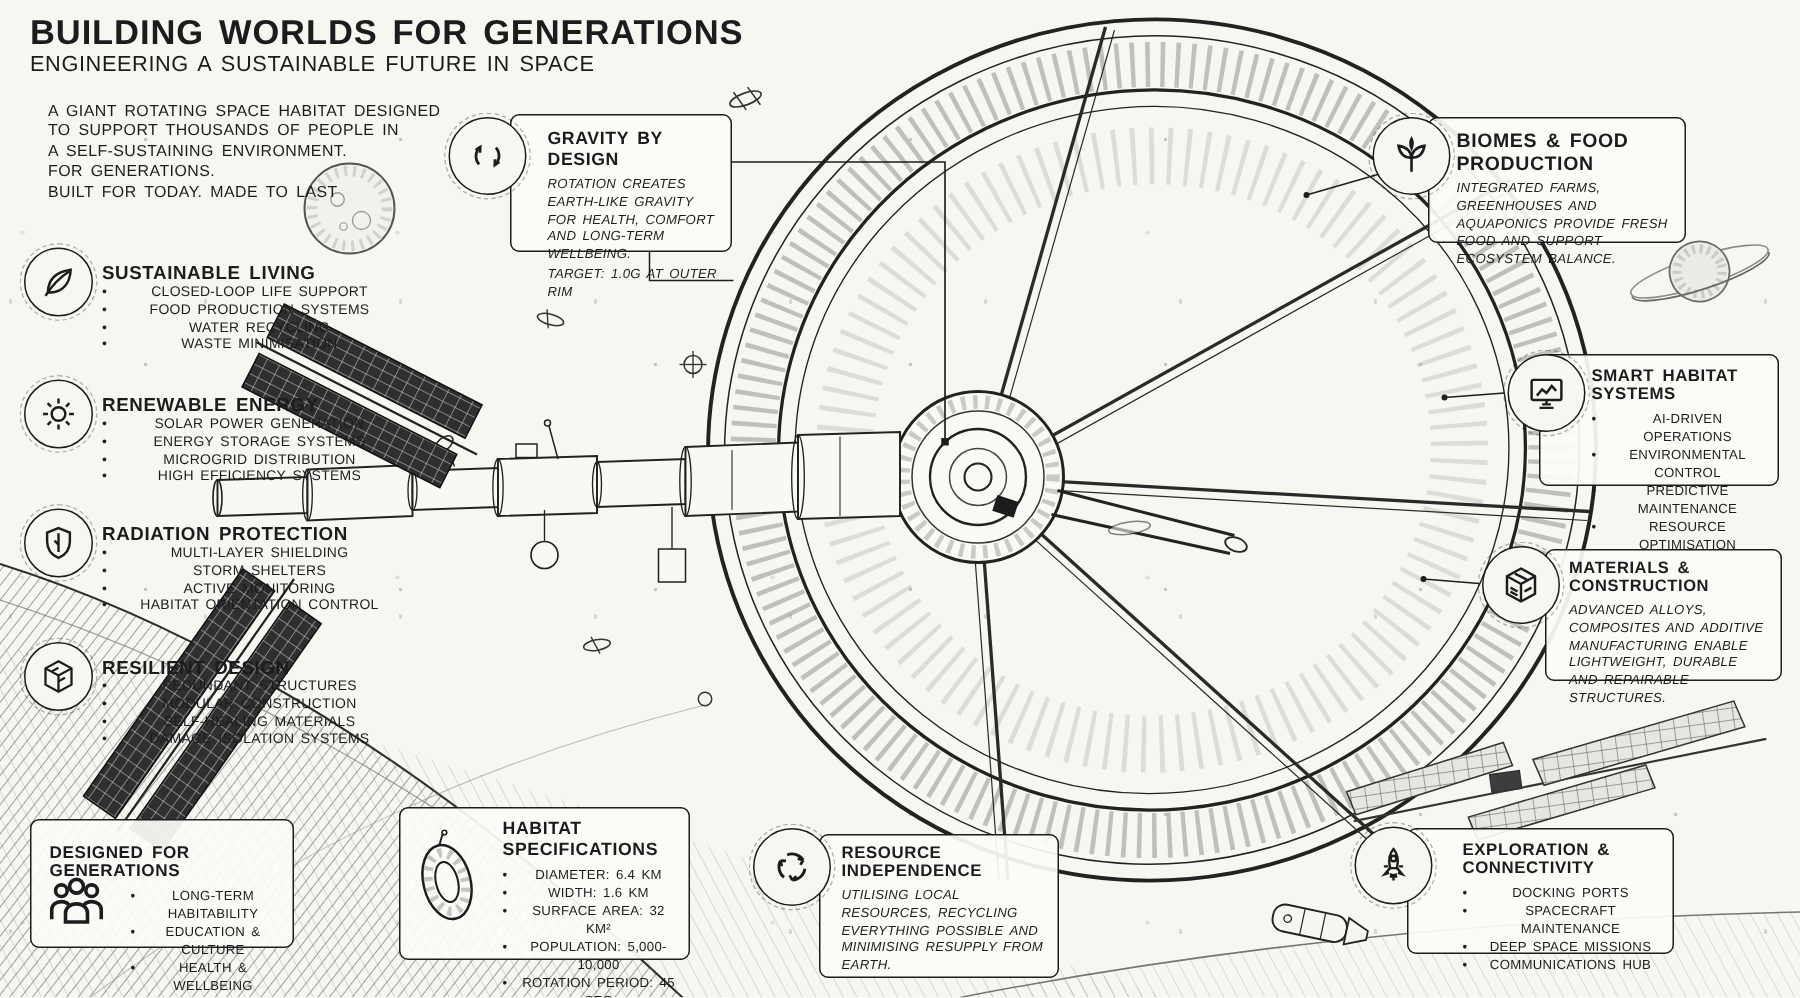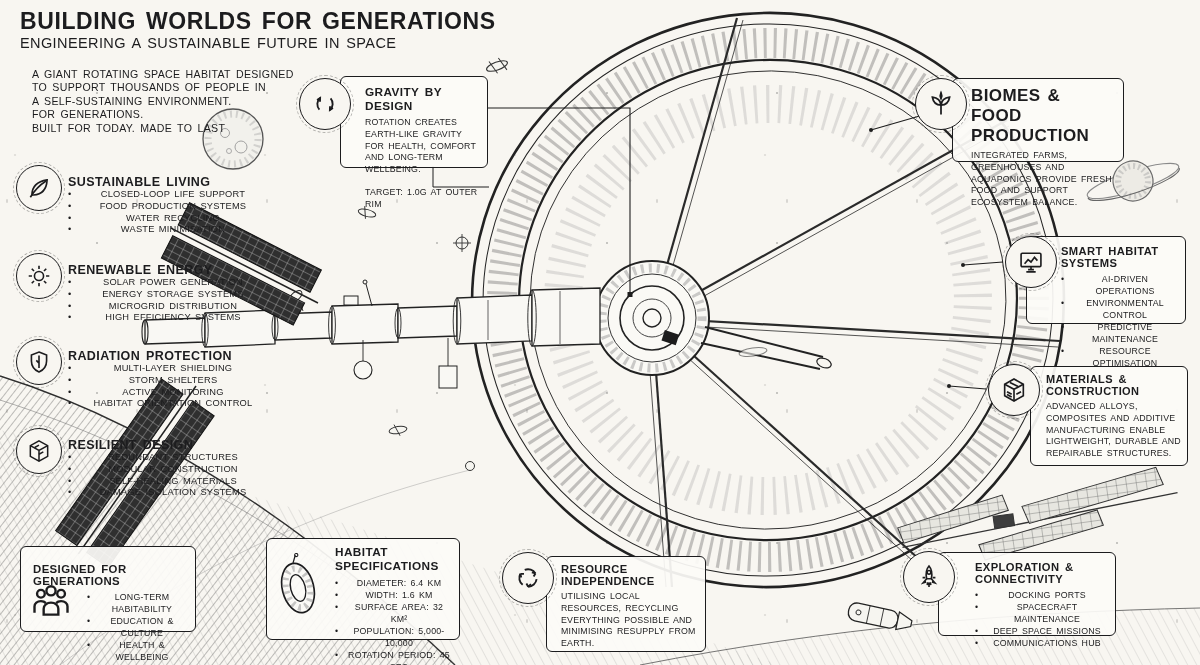--- a/index.html
+++ b/index.html
@@ -27,21 +27,21 @@
   .badge.b52{width:52px;height:52px;}
   .lsec .badge{left:0;top:0;}
   .lbody{position:absolute;left:52px;top:0;width:200px;}
   .ltitle{margin-top:10px;font-size:12.5px;font-weight:700;letter-spacing:.4px;word-spacing:2px;}
   .bul{position:relative;padding-left:10px;font-size:9.3px;line-height:11.8px;letter-spacing:.2px;word-spacing:1.5px;text-align:center;}
   .bul::before{content:"•";position:absolute;left:0;top:0;}
   .lbody .bul:first-of-type{margin-top:5px;}
   
   .fbox{position:absolute;border:1.6px solid #1c1c1e;border-radius:6px;background:rgba(252,251,247,.93);box-sizing:border-box;}
   .btitle{font-size:11.8px;font-weight:700;letter-spacing:.4px;word-spacing:2px;}
-  .bbody{font-size:8.8px;line-height:11.8px;letter-spacing:.2px;word-spacing:1.5px;margin-top:4px;}
+  .bbody{font-size:8.8px;line-height:11.8px;letter-spacing:.2px;word-spacing:1.5px;margin-top:4px;font-style:italic;}
   .fbox .bul{font-size:8.8px;line-height:12px;}
   .iconsvg{display:block;}
 </style>
 </head>
 <body>
 
 <div class="stage">
 
 <svg class="art" viewBox="0 0 1200 665" aria-hidden="true">
   <defs>
@@ -329,21 +329,21 @@
     <div class="bul">SURFACE AREA: 32 KM²</div>
     <div class="bul">POPULATION: 5,000-10,000</div>
     <div class="bul">ROTATION PERIOD: 45 SEC</div>
 
   </div>
 </div>
 
 <div class="fbox" style="left:340px;top:76px;width:148px;height:92px;padding:8px 8px 6px 24px">
   <div class="btitle">GRAVITY BY DESIGN</div>
   <div class="bbody">ROTATION CREATES EARTH-LIKE GRAVITY FOR HEALTH, COMFORT AND LONG-TERM WELLBEING.</div>
-  <div class="bbody" style="margin-top:11px">TARGET: 1.0G AT OUTER RIM</div>
+  <div class="bbody" style="margin-top:1px">TARGET: 1.0G AT OUTER RIM</div>
 </div>
 <div class="badge b52 abs" style="left:299px;top:78px">
   <svg class="iconsvg" width="28" height="28" viewBox="0 0 24 24" fill="none" stroke="#1c1c1e" stroke-width="1.6">
     <path d="M7.2,16.8 A7,7 0 0 1 7.8,6.9"></path>
         <path d="M5.2,8.6 L7.8,6.9 L7.7,10.1"></path>
     <path d="M16.8,7.2 A7,7 0 0 1 16.2,17.1"></path>
         <path d="M18.8,15.4 L16.2,17.1 L16.3,13.9"></path>
       </svg>
 </div>
 
@@ -364,21 +364,21 @@
           </g>
       <g transform="rotate(240)">
             <path d="M-2.8,-6.9 A7.5,7.5 0 0 1 6.4,-3.9"></path>
             <path d="M6.4,-3.9 L3.3,-4.8 M6.4,-3.9 L4.8,-1.2"></path>
           </g>
     </g>
       </svg>
 </div>
 
 <div class="fbox" style="left:952px;top:78px;width:172px;height:84px;padding:7px 8px 6px 18px">
-  <div class="btitle" style="font-size:17px">BIOMES &amp; FOOD PRODUCTION</div>
+  <div class="btitle" style="font-size:13px">BIOMES &amp; FOOD PRODUCTION</div>
   <div class="bbody">INTEGRATED FARMS, GREENHOUSES AND AQUAPONICS PROVIDE FRESH FOOD AND SUPPORT ECOSYSTEM BALANCE.</div>
 </div>
 <div class="badge b52 abs" style="left:915px;top:78px">
   <svg class="iconsvg" width="28" height="28" viewBox="0 0 24 24" fill="none" stroke="#1c1c1e" stroke-width="1.5">
     <path d="M12,21 V10.5"></path>
     <path d="M12,13 C7.5,13 5.2,10 4.6,6.2 C9,6.8 11.6,9 12,13 Z"></path>
     <path d="M12,13 C16.5,13 18.8,10 19.4,6.2 C15,6.8 12.4,9 12,13 Z"></path>
     <path d="M12,7.5 C11,5 11.4,3.4 12,2.2 C12.6,3.4 13,5 12,7.5 Z"></path>
       </svg>
 </div>
@@ -393,21 +393,21 @@
   </div>
 </div>
 <div class="badge b52 abs" style="left:1005px;top:236px">
   <svg class="iconsvg" width="28" height="28" viewBox="0 0 24 24" fill="none" stroke="#1c1c1e" stroke-width="1.4">
     <rect x="3.5" y="4.5" width="17" height="11.5" rx="1"></rect>
     <path d="M6.5,13.5 L9.5,10 L12,12 L15,8 L17.5,10.8"></path>
     <path d="M12,16 V18.5 M8,20.5 H16 M9.5,18.5 H14.5"></path>
       </svg>
 </div>
 
-<div class="fbox" style="left:1030px;top:366px;width:158px;height:100px;padding:6px 6px 6px 15px">
+<div class="fbox" style="left:1030px;top:366px;width:158px;height:88px;padding:6px 6px 6px 15px">
   <div class="btitle" style="font-size:11px">MATERIALS &amp; CONSTRUCTION</div>
   <div class="bbody">ADVANCED ALLOYS, COMPOSITES AND ADDITIVE MANUFACTURING ENABLE LIGHTWEIGHT, DURABLE AND REPAIRABLE STRUCTURES.</div>
 </div>
 <div class="badge b52 abs" style="left:988px;top:364px">
   <svg class="iconsvg" width="28" height="28" viewBox="0 0 24 24" fill="none" stroke="#1c1c1e" stroke-width="1.4">
     <path d="M12,2.6 L20,7 V17 L12,21.4 L4,17 V7 Z"></path>
         <path d="M4,7 L12,11.4 L20,7 M12,11.4 V21.4"></path>
     <path d="M6,13.5 L10,15.7 M6,15.8 L10,18 M14,15.7 L18,13.5 M8.5,5.5 L15.5,9"></path>
       </svg>
 </div>

